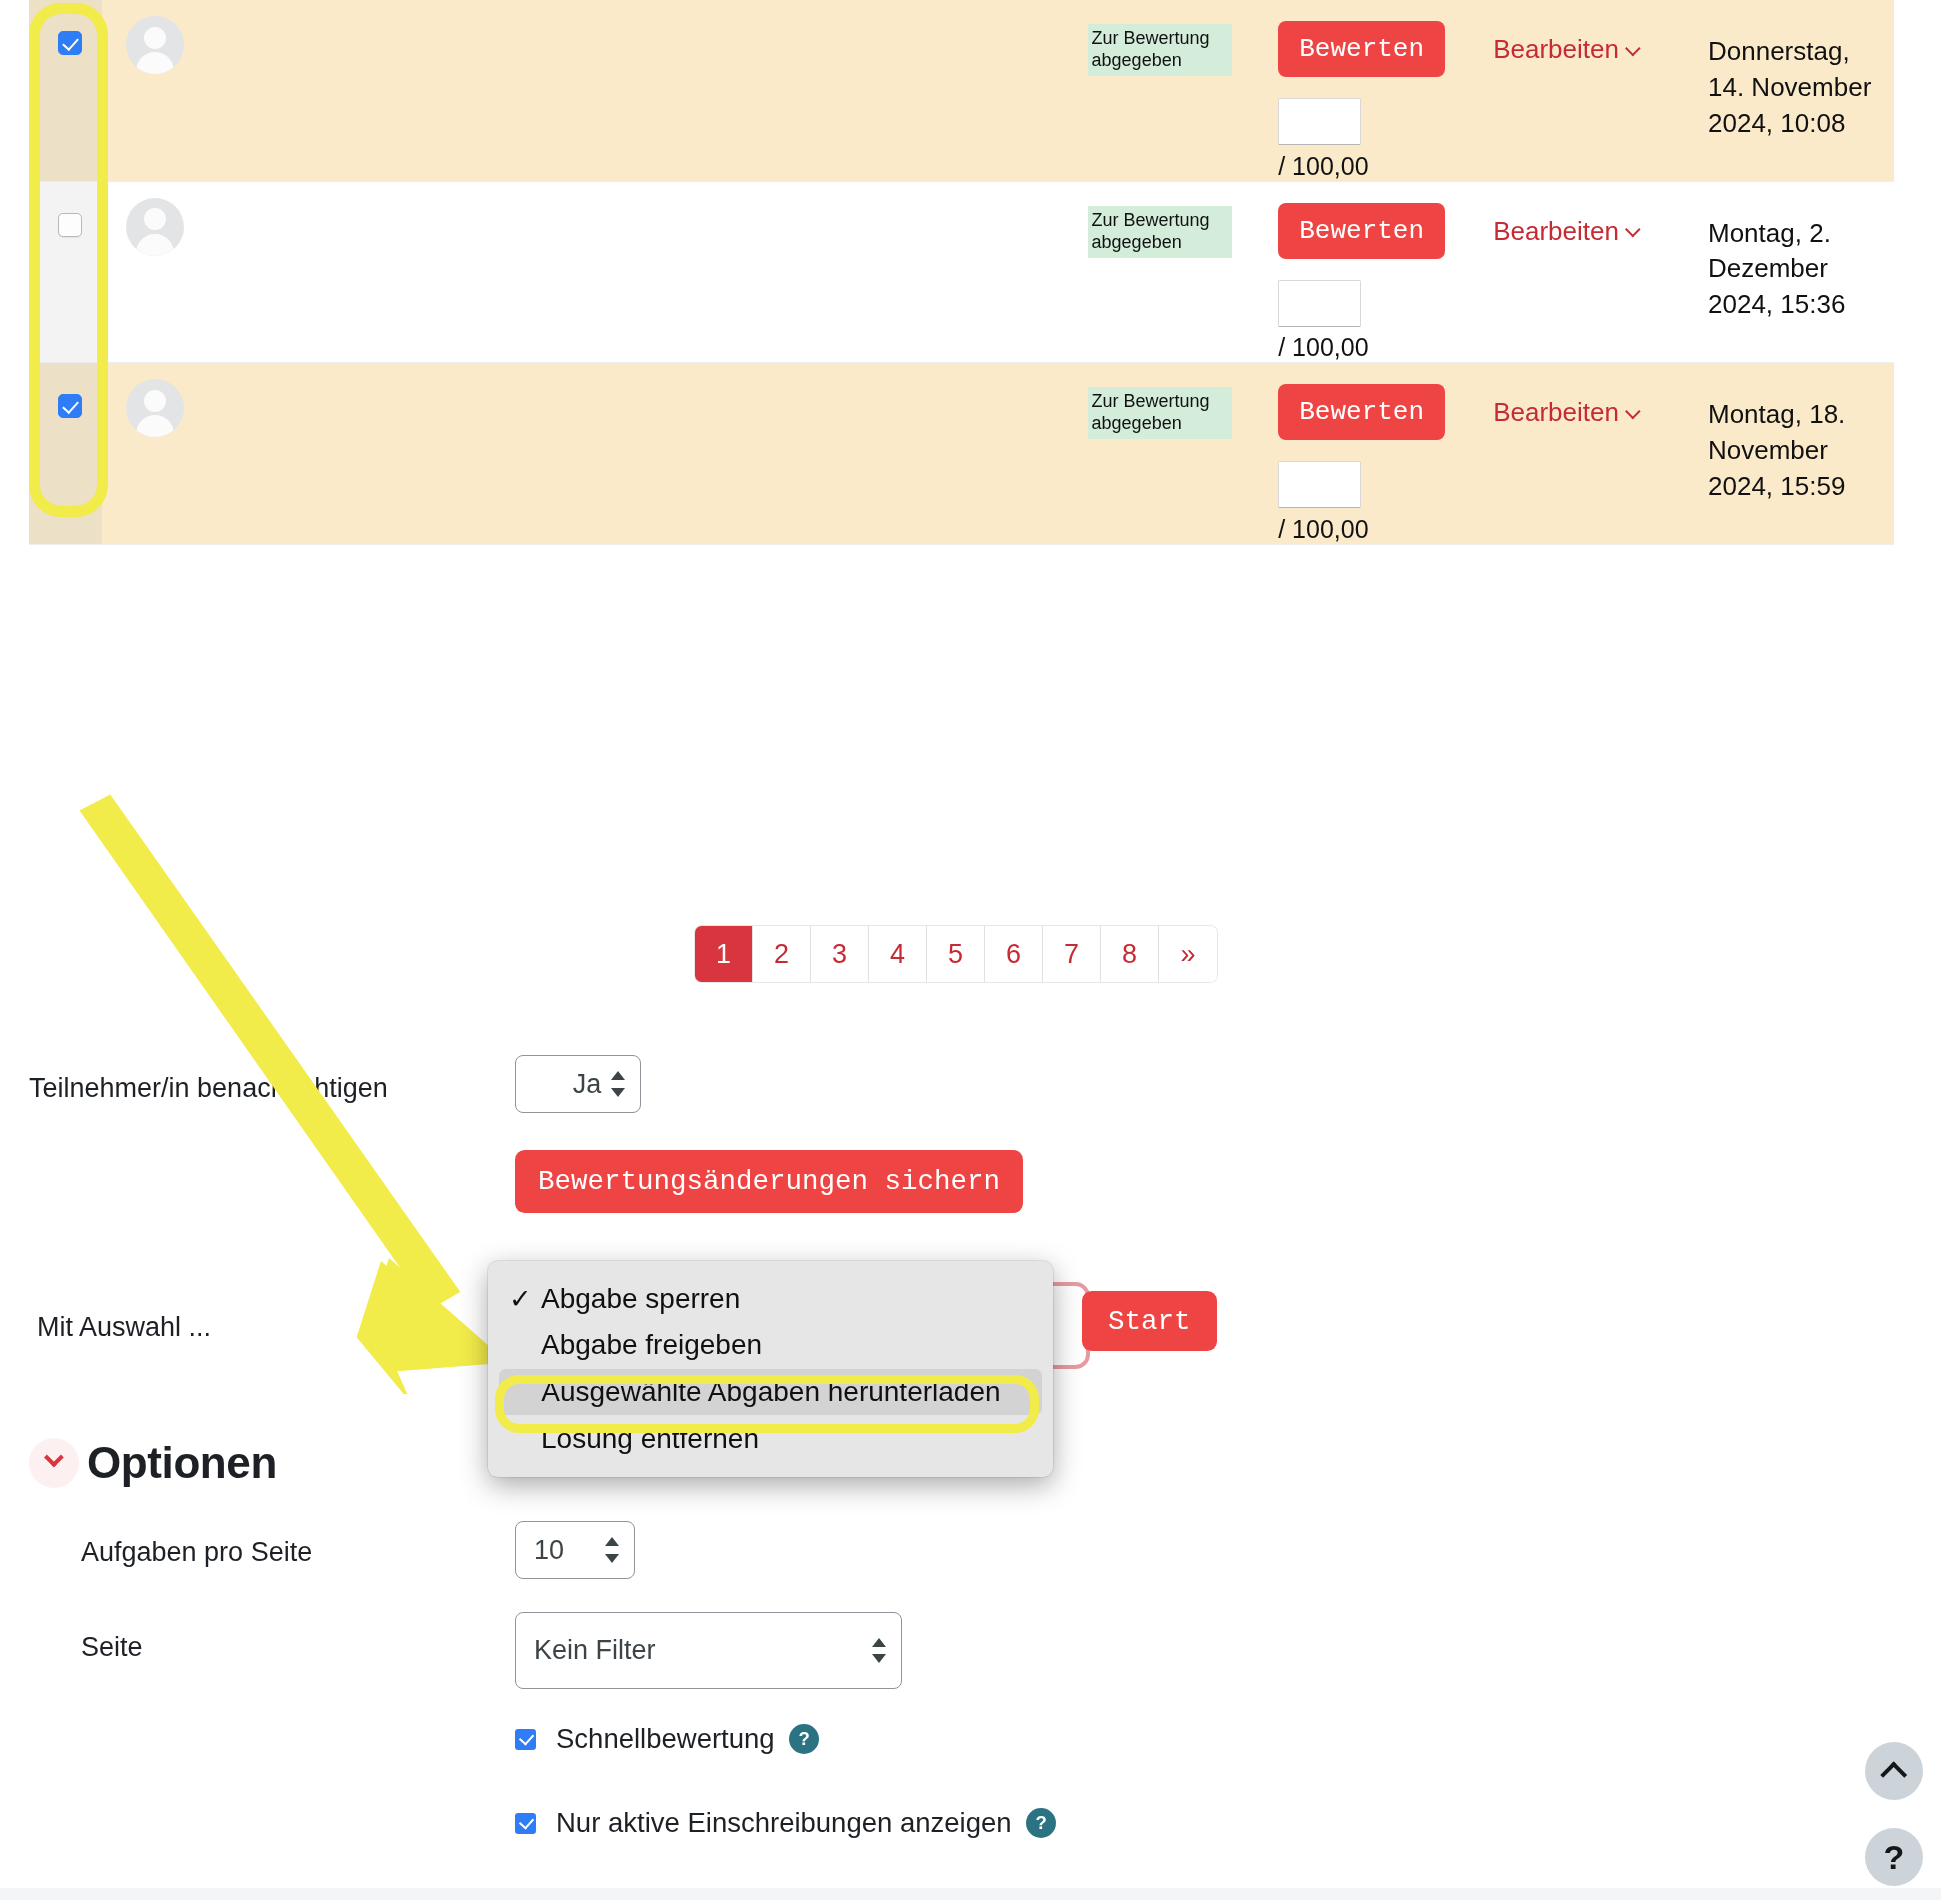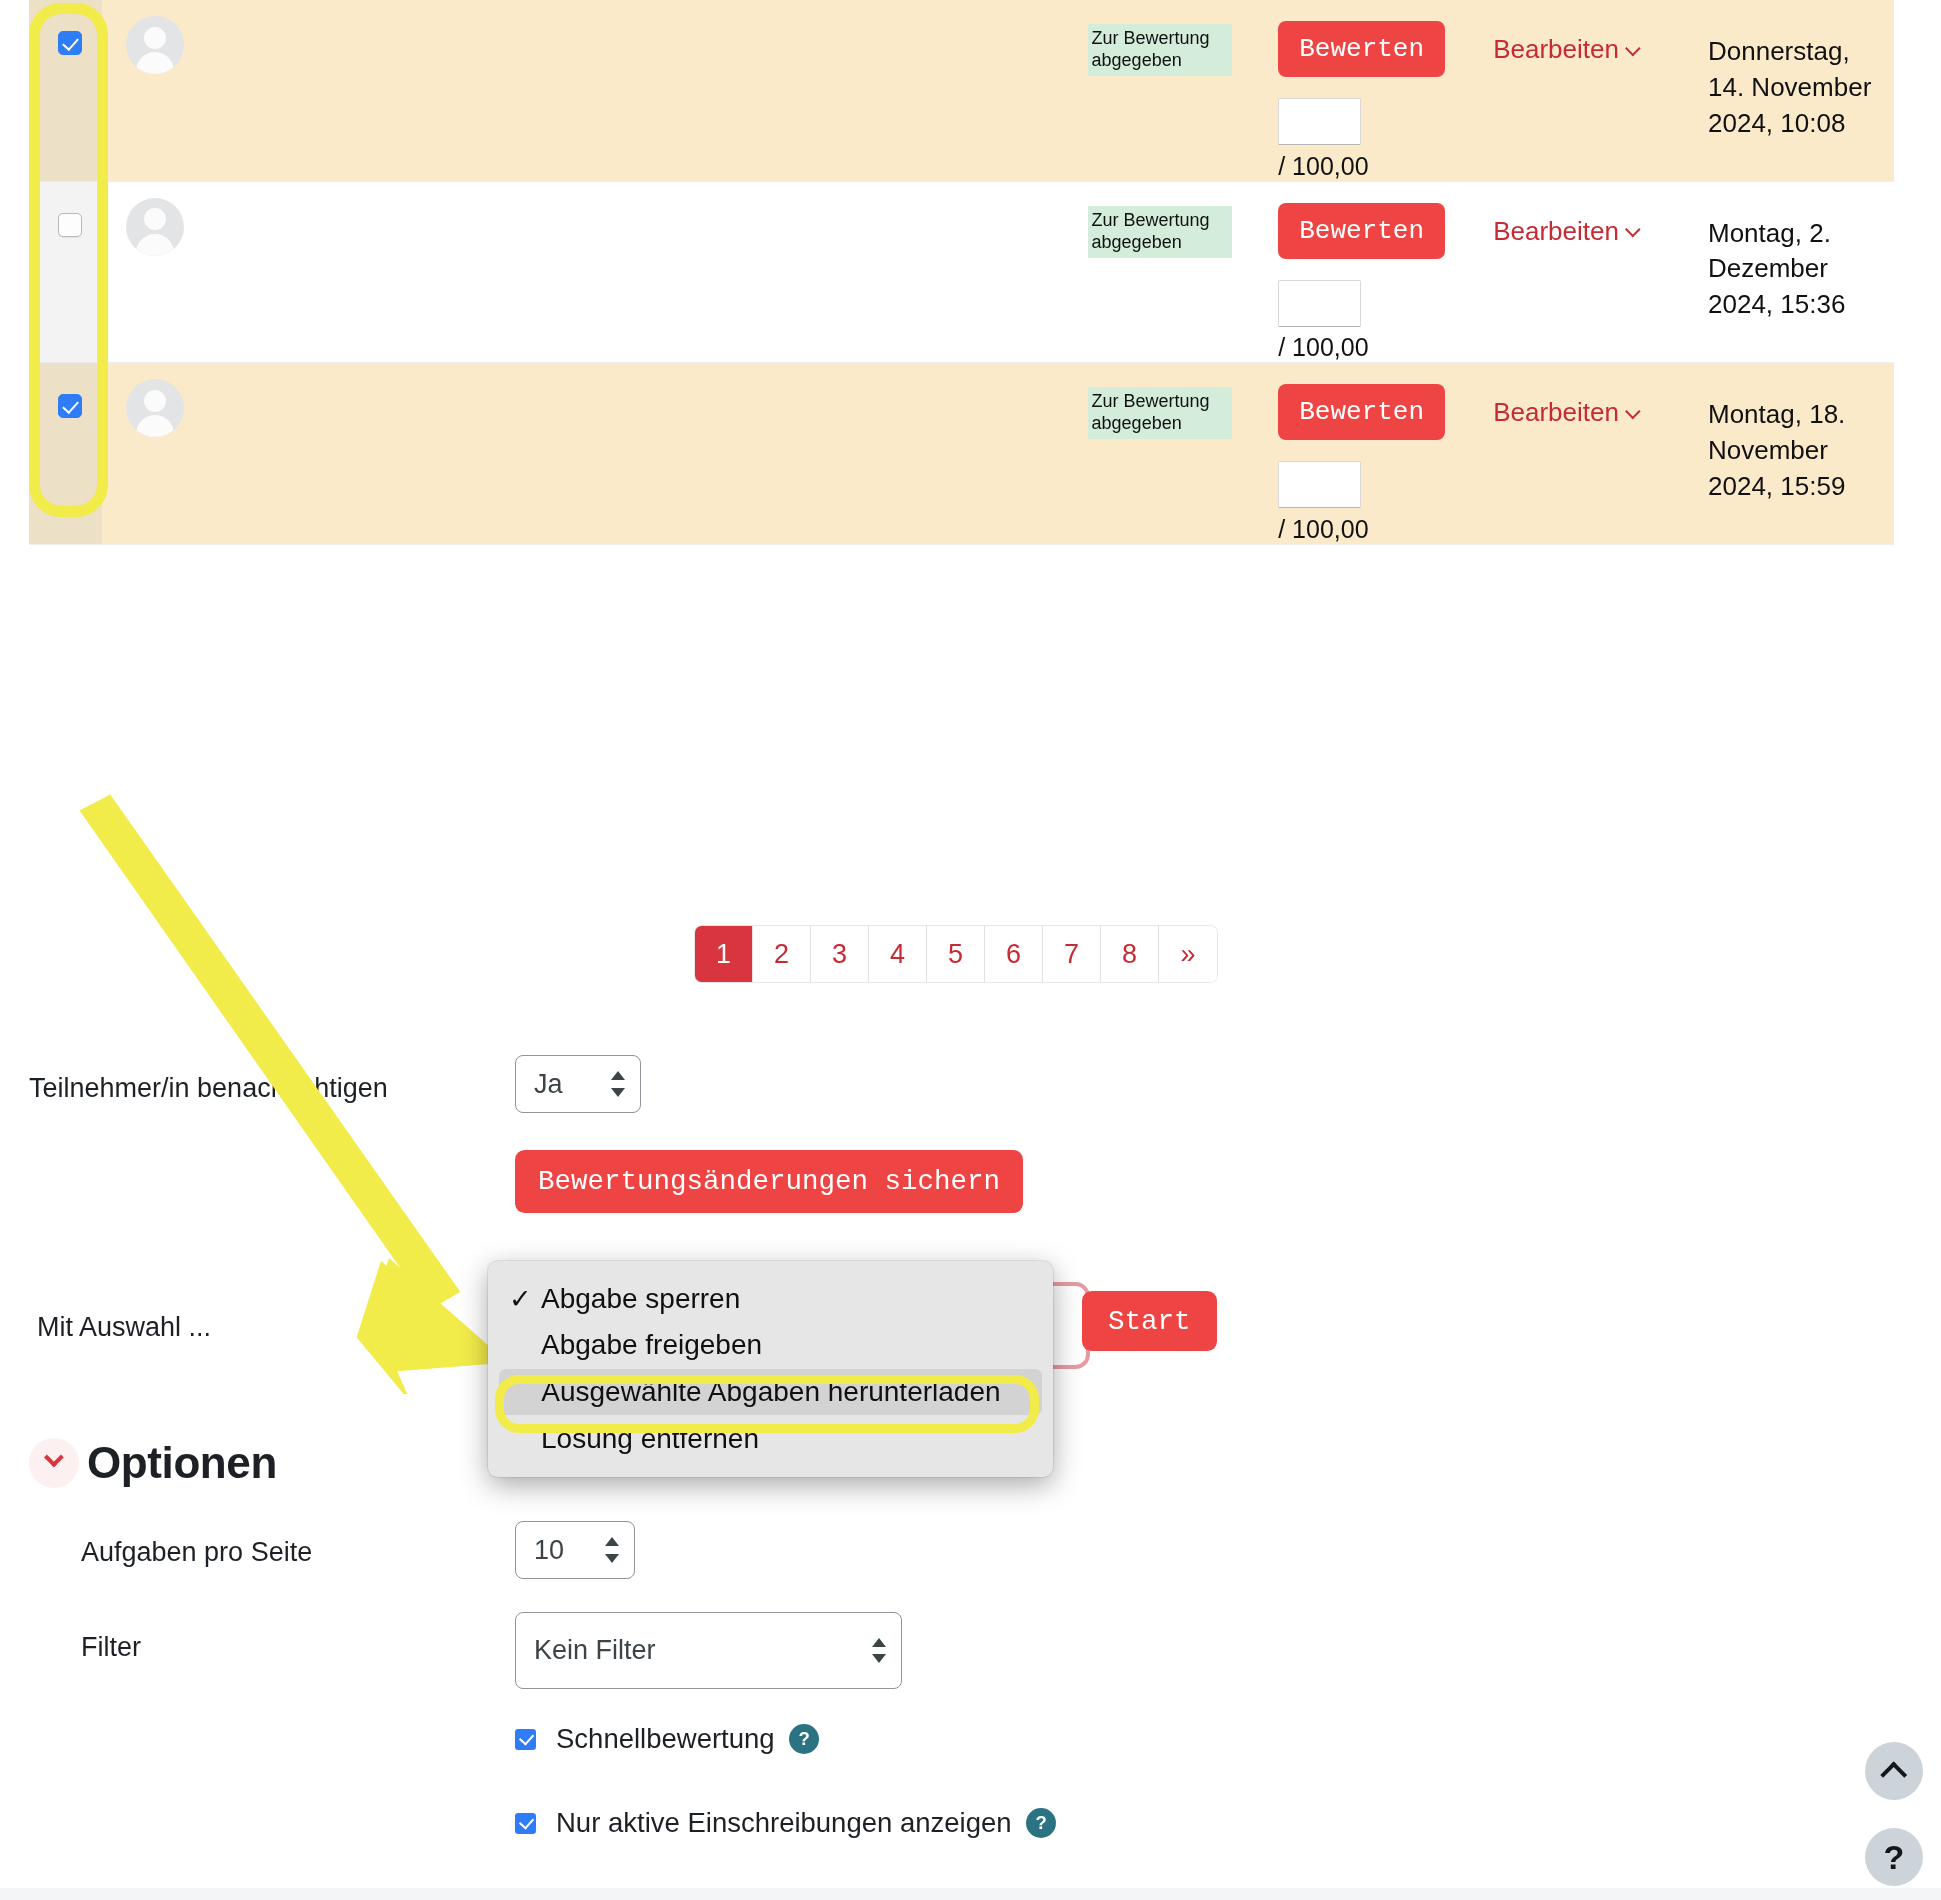--- a/index.html
+++ b/index.html
@@ -377,21 +377,21 @@
   <a>3</a>
   <a>4</a>
   <a>5</a>
   <a>6</a>
   <a>7</a>
   <a>8</a>
   <a>»</a>
 </nav>
 
 <div class="lbl" style="left:29px; top:1073px;">Teilnehmer/in benachrichtigen</div>
-<div class="sel-native" style="left:515px; top:1055px; width:126px; height:58px;">
+<div class="sel-native" style="left:515px; top:1055px; width:126px; height:58px;justify-content:center;">
   <span class="val">Ja</span>
   <span class="sel-arrows"></span>
 </div>
 
 <button class="btn-red" style="position:absolute; left:515px; top:1150px; padding:16px 23px; font-size:27.5px; border-radius:9.7px;">Bewertungsänderungen sichern</button>
 
 <div class="lbl" style="left:37px; top:1312px;">Mit Auswahl ...</div>
 
 <div style="position:absolute; left:1025px; top:1282px; width:65px; height:87px; border:4.9px solid #e79ba1; border-radius:14.6px; background:#fff; z-index:10;"></div>
 
@@ -419,21 +419,21 @@
     </button>
   <span class="opt-title">Optionen</span>
 </div>
 
 <div class="lbl" style="left:81px; top:1537px;">Aufgaben pro Seite</div>
 <div class="sel-native" style="left:515px; top:1521px; width:120px; height:58px;">
   <span class="val">10</span>
   <span class="sel-arrows"></span>
 </div>
 
-<div class="lbl" style="left:81px; top:1632px;">Filter</div>
+<div class="lbl" style="left:81px; top:1632px;">Seite</div>
 <div class="sel-native" style="left:515px; top:1612px; width:387px; height:77px;">
   <span class="val">Kein Filter</span>
   <span class="sel-arrows"></span>
 </div>
 
 <div class="cbrow" style="left:515px; top:1723px;">
   <span class="cb-blue"></span>
   <label>Schnellbewertung</label>
   <span class="help-dot">?</span>
 </div>

